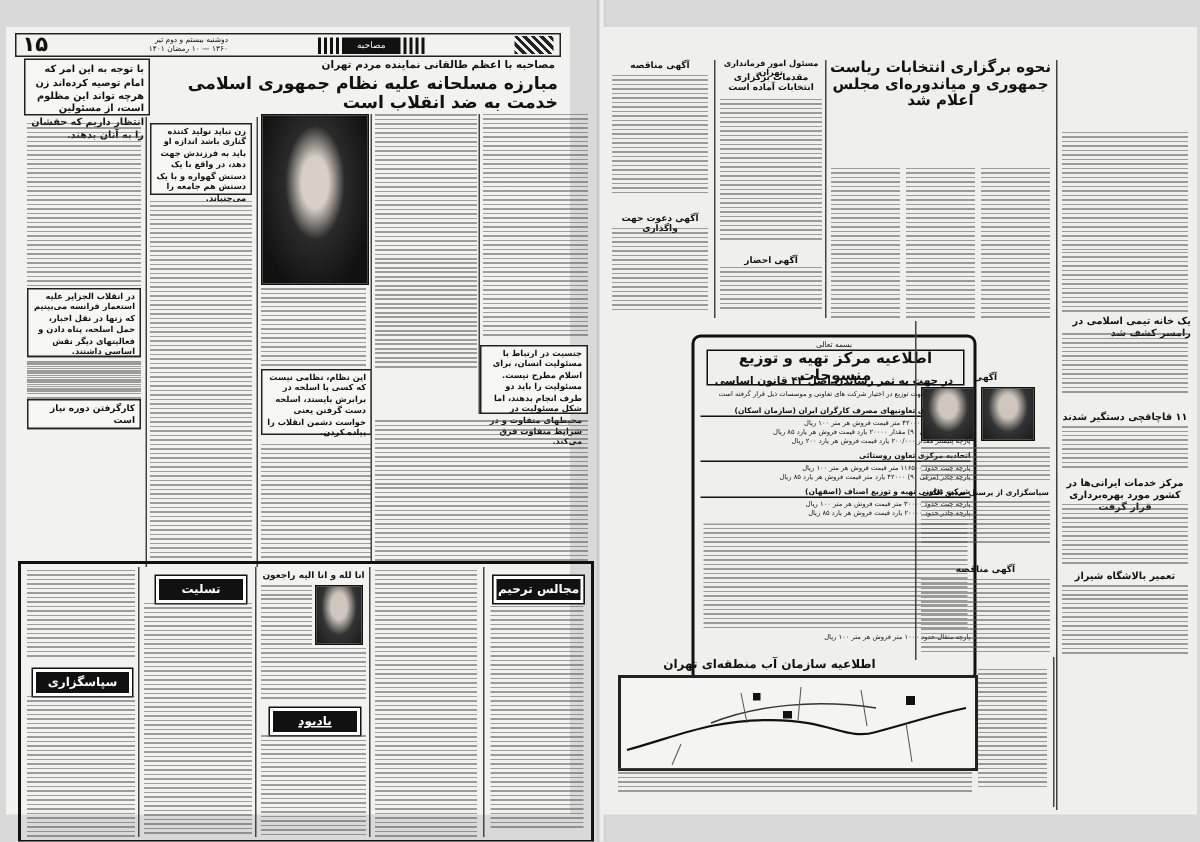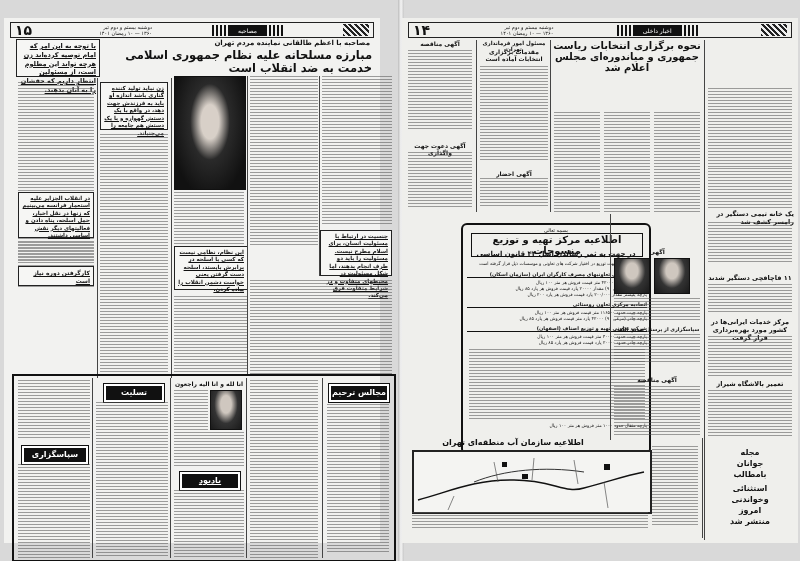--- a/index.html
+++ b/index.html
@@ -12,21 +12,21 @@
   .masthead{position:absolute;top:4px;left:6px;right:6px;height:16px;border:1px solid #222;display:flex;align-items:center;justify-content:space-between;padding:0 4px;box-sizing:border-box;}
   .pnum{font-weight:bold;font-size:14px;}
   .dateline{font-size:5px;line-height:6px;width:60px;}
   .bars{display:flex;align-items:center;gap:2px;}
   .bar{width:2px;height:11px;background:#111;}
   .section-label{background:#111;color:#fff;font-size:6px;padding:2px 10px;}
   .logo{width:26px;height:12px;background:repeating-linear-gradient(45deg,#222 0 2px,#eee 2px 4px);}
   .textcol{position:absolute;background:repeating-linear-gradient(180deg,#555 0 1px,transparent 1px 3px);opacity:.55;}
   .vline{position:absolute;width:1px;background:#444;}
   .head{position:absolute;font-weight:bold;text-align:center;line-height:1.1;}
-  .boxq{position:absolute;border:1px solid #222;font-size:6.5px;font-weight:bold;padding:2px 3px;box-sizing:border-box;line-height:1.35;background:#f6f6f4;text-decoration:underline;}
+  .boxq{position:absolute;border:1px solid #222;font-size:6.5px;font-weight:bold;padding:2px 3px;box-sizing:border-box;line-height:1.35;background:#f6f6f4;}
   .photo{position:absolute;background:radial-gradient(ellipse at 50% 40%,#d8d0c8 0 18%,#2a2a2a 40%,#111 80%);border:1px solid #111;}
   .face{position:absolute;background:radial-gradient(ellipse at 50% 35%,#cfc7bf 0 25%,#333 55%,#1a1a1a 100%);border:1px solid #111;}
   .smallh{position:absolute;font-size:6px;font-weight:bold;text-align:center;}
   .adbox{position:absolute;border:2px solid #111;box-sizing:border-box;}
   .blackbanner{position:absolute;background:#111;color:#fff;font-weight:bold;text-align:center;border:2px double #fff;outline:1px solid #111;}
   .map{position:absolute;border:2px solid #222;background:#f4f4f2;overflow:hidden;}
 </style>
 </head>
 <body>
 
@@ -100,36 +100,20 @@
 
     <div class="textcol" style="top:4px;left:4px;width:72px;height:60px;"></div>
     <div class="blackbanner rtl" style="top:70px;left:8px;width:62px;height:14px;font-size:8px;line-height:14px;text-align:center;">سپاسگزاری</div>
     <div class="textcol" style="top:88px;left:4px;width:72px;height:94px;"></div>
   </div>
 </div>
 
 <div class="fold"></div>
 
 <div class="page" id="right-page">
-  <div class="masthead">
-    <span class="pnum">۱۴</span>
-    <span class="dateline rtl">دوشنبه بیستم و دوم تیر ۱۳۶۰ — ۱۰ رمضان ۱۴۰۱</span>
-    <span class="bars">
-      <span class="bar"></span>
-        <span class="bar"></span>
-        <span class="bar"></span>
-        <span class="bar"></span>
-      <span class="section-label rtl">اخبار داخلی</span>
-      <span class="bar"></span>
-        <span class="bar"></span>
-        <span class="bar"></span>
-        <span class="bar"></span>
-    </span>
-    <span class="logo"></span>
-  </div>
 
   <div class="textcol" style="top:70px;left:306px;width:84px;height:80px;"></div>
   <div class="vline" style="top:22px;left:302px;height:500px;"></div>
 
   <div class="head rtl" style="top:22px;left:150px;width:150px;font-size:10px;">نحوه برگزاری انتخابات ریاست جمهوری و میاندوره‌ای مجلس اعلام شد</div>
   <div class="textcol" style="top:94px;left:152px;width:46px;height:100px;"></div>
   <div class="textcol" style="top:94px;left:202px;width:46px;height:100px;"></div>
   <div class="textcol" style="top:94px;left:252px;width:46px;height:100px;"></div>
   <div class="textcol" style="top:22px;left:150px;width:0;height:0;"></div>
 
@@ -169,21 +153,21 @@
   <div class="face" style="top:240px;left:212px;width:34px;height:34px;"></div>
   <div class="face" style="top:240px;left:252px;width:34px;height:34px;"></div>
   <div class="textcol" style="top:280px;left:212px;width:86px;height:24px;"></div>
   <div class="smallh rtl" style="top:308px;left:210px;width:90px;font-size:5px;">سپاسگزاری از پرسنل صدیق الکتی</div>
   <div class="textcol" style="top:316px;left:212px;width:86px;height:28px;"></div>
   <div class="smallh rtl" style="top:358px;left:210px;width:90px;">آگهی مناقصه</div>
   <div class="textcol" style="top:368px;left:212px;width:86px;height:50px;"></div>
   <div class="vline" style="top:196px;left:208px;height:226px;"></div>
 
   <div class="textcol" style="top:150px;left:306px;width:84px;height:40px;"></div>
-  <div class="smallh rtl" style="top:192px;left:304px;width:88px;font-size:6.5px;text-align:right;">یک خانه تیمی دستگیر در رامسر کشف شد</div>
+  <div class="smallh rtl" style="top:192px;left:304px;width:88px;font-size:6.5px;text-align:right;">یک خانه تیمی اسلامی در رامسر کشف شد</div>
   <div class="textcol" style="top:204px;left:306px;width:84px;height:40px;"></div>
   <div class="smallh rtl" style="top:256px;left:304px;width:88px;font-size:6.5px;">۱۱ قاچاقچی دستگیر شدند</div>
   <div class="textcol" style="top:266px;left:306px;width:84px;height:30px;"></div>
   <div class="smallh rtl" style="top:300px;left:304px;width:88px;font-size:6.5px;">مرکز خدمات ایرانی‌ها در کشور مورد بهره‌برداری قرار گرفت</div>
   <div class="textcol" style="top:318px;left:306px;width:84px;height:40px;"></div>
   <div class="smallh rtl" style="top:362px;left:304px;width:88px;font-size:6.5px;">تعمیر بالاشگاه شیراز</div>
   <div class="textcol" style="top:372px;left:306px;width:84px;height:48px;"></div>
 
   <div class="smallh rtl" style="top:420px;left:16px;width:190px;font-size:8px;">اطلاعیه سازمان آب منطقه‌ای تهران</div>
   <div class="map" style="top:432px;left:10px;width:236px;height:60px;">
@@ -193,22 +177,13 @@
       <path d="M80 10 L84 30 M120 6 L118 28 M160 8 L164 32 M40 44 L34 58 M190 30 L194 56" stroke="#555" stroke-width=".7" fill="none"></path>
       <rect x="108" y="22" width="6" height="5" fill="#111"></rect>
         <rect x="88" y="10" width="5" height="5" fill="#111"></rect>
         <rect x="190" y="12" width="6" height="6" fill="#111"></rect>
     </svg>
   </div>
   <div class="textcol" style="top:494px;left:10px;width:236px;height:16px;"></div>
 
   <div class="vline" style="top:420px;left:300px;height:100px;"></div>
   <div class="textcol" style="top:428px;left:250px;width:46px;height:80px;"></div>
-  <div class="head rtl" style="top:430px;left:304px;width:88px;font-size:8px;line-height:1.35;">
-    <div>مجله</div>
-    <div>جوانان</div>
-    <div>بامطالب</div>
-    <div style="margin-top:4px">استثنائی</div>
-    <div>وخواندنی</div>
-    <div>امروز</div>
-    <div>منتشر شد</div>
-  </div>
 </div>
 
 </body></html>

